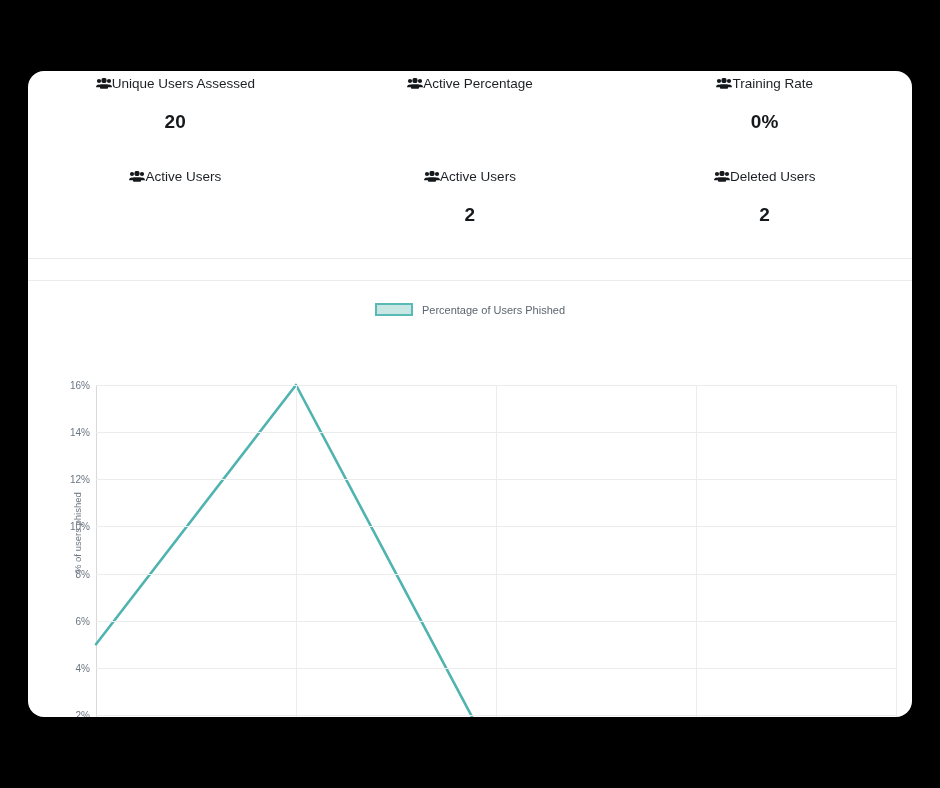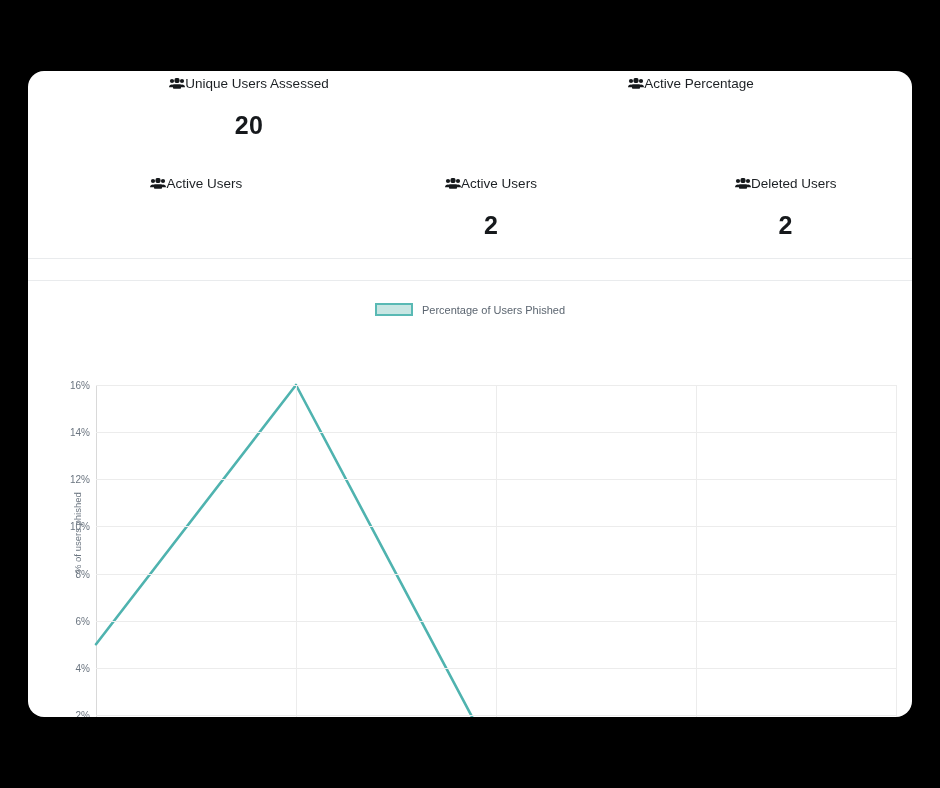--- a/index.html
+++ b/index.html
@@ -39,21 +39,21 @@
     width: 884px;
     height: 187px;
   }
 
   .stat-row {
     display: flex;
     width: 100%;
   }
 
   .stat-row.row1 { padding-top: 5px; }
-  .stat-row.row2 { padding-top: 36px; margin-left: 21px; }
+  .stat-row.row2 { padding-top: 36px; }
 
   .stat-cell {
     flex: 1 1 0;
     text-align: center;
   }
 
   .stat-label {
     display: inline-flex;
     align-items: center;
     justify-content: center;
@@ -64,21 +64,21 @@
     white-space: nowrap;
   }
 
   .stat-label .label-text {
     font-size: 13.5px;
     color: #1c2024;
   }
 
   .stat-value {
     margin-top: 17px;
-    font-size: 25px;
+    font-size: 19px;
     font-weight: bold;
     color: #16191c;
     letter-spacing: 0.3px;
   }
 
   .users-icon {
     display: inline-block;
     width: 16px;
     height: 12px;
     flex: 0 0 auto;
@@ -219,20 +219,36 @@
                 <circle cx="8" cy="2.4" r="2.6" fill="#16191c"></circle>
                 <path d="M0 9.2c0-1.8 1.3-2.7 3-2.7s3 .9 3 2.7z" fill="#16191c"></path>
                 <path d="M10 9.2c0-1.8 1.3-2.7 3-2.7s3 .9 3 2.7z" fill="#16191c"></path>
                 <rect x="4" y="6.3" width="8" height="4.4" rx="0.8" fill="#16191c"></rect>
               </svg>
             </span>
             <span class="label-text">Active Percentage</span>
           </div>
         </div>
 
+        <div class="stat-cell">
+          <div class="stat-label">
+            <span class="users-icon">
+              <svg width="16" height="12" viewBox="0 0 16 12">
+                <circle cx="3" cy="3" r="2.1" fill="#16191c"></circle>
+                <circle cx="13" cy="3" r="2.1" fill="#16191c"></circle>
+                <circle cx="8" cy="2.4" r="2.6" fill="#16191c"></circle>
+                <path d="M0 9.2c0-1.8 1.3-2.7 3-2.7s3 .9 3 2.7z" fill="#16191c"></path>
+                <path d="M10 9.2c0-1.8 1.3-2.7 3-2.7s3 .9 3 2.7z" fill="#16191c"></path>
+                <rect x="4" y="6.3" width="8" height="4.4" rx="0.8" fill="#16191c"></rect>
+              </svg>
+            </span>
+            <span class="label-text">Training Rate</span>
+          </div>
+          <div class="stat-value">0%</div>
+        </div>
 
       </div>
 
       <div class="stat-row row2">
 
         <div class="stat-cell">
           <div class="stat-label">
             <span class="users-icon">
               <svg width="16" height="12" viewBox="0 0 16 12">
                 <circle cx="3" cy="3" r="2.1" fill="#16191c"></circle>

